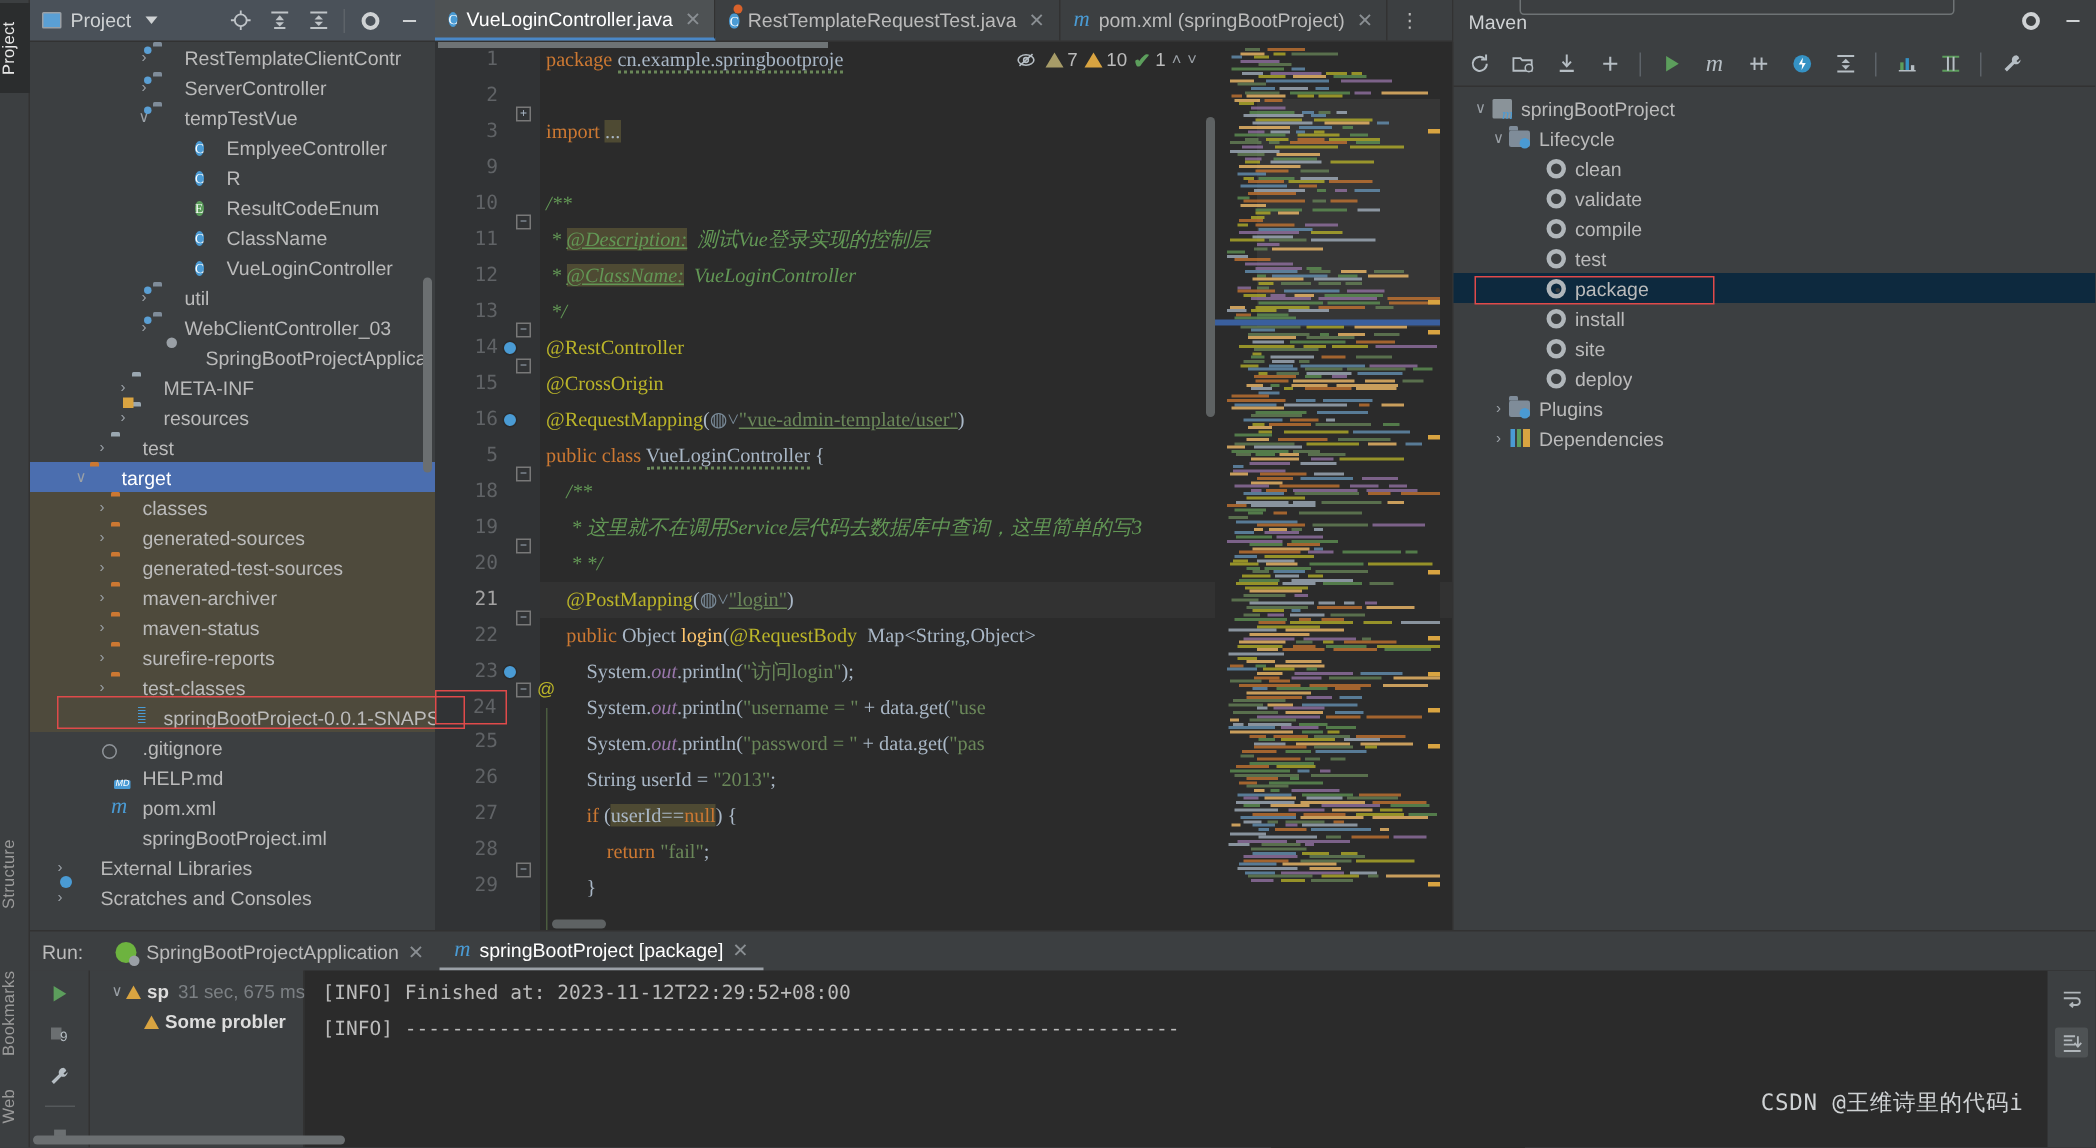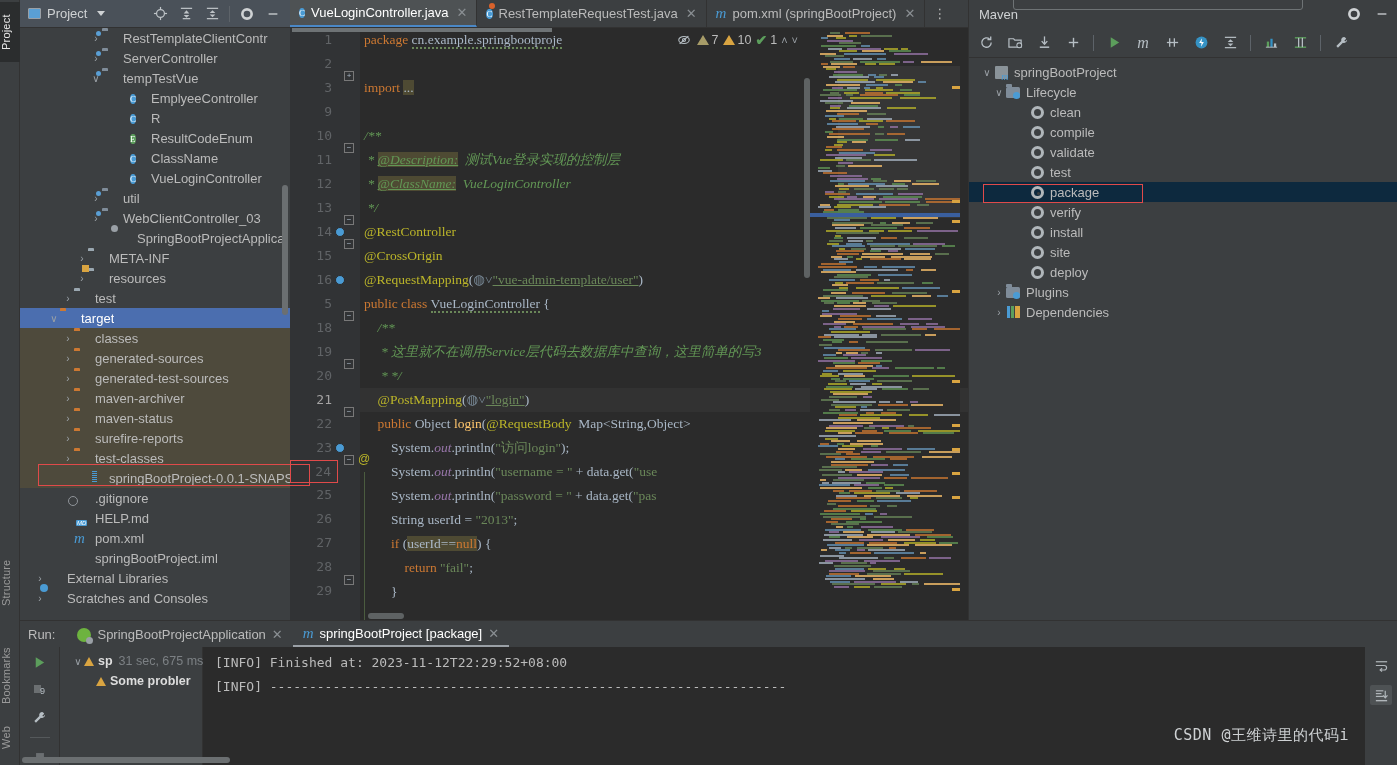--- a/index.html
+++ b/index.html
@@ -1269,53 +1269,45 @@
             <span class="gear"></span>
           </span>
           <span class="lbl">clean</span>
         </div>
         <div class="mrow">
           <span style="width:48px;flex:0 0 48px"></span>
           <span class="arrow empty">›</span>
           <span class="mico">
             <span class="gear"></span>
           </span>
-          <span class="lbl">compile</span>
+          <span class="lbl">validate</span>
         </div>
         <div class="mrow">
           <span style="width:48px;flex:0 0 48px"></span>
           <span class="arrow empty">›</span>
           <span class="mico">
             <span class="gear"></span>
           </span>
-          <span class="lbl">validate</span>
+          <span class="lbl">compile</span>
         </div>
         <div class="mrow">
           <span style="width:48px;flex:0 0 48px"></span>
           <span class="arrow empty">›</span>
           <span class="mico">
             <span class="gear"></span>
           </span>
           <span class="lbl">test</span>
         </div>
         <div class="mrow sel">
           <span style="width:48px;flex:0 0 48px"></span>
           <span class="arrow empty">›</span>
           <span class="mico">
             <span class="gear"></span>
           </span>
           <span class="lbl">package</span>
-        </div>
-        <div class="mrow">
-          <span style="width:48px;flex:0 0 48px"></span>
-          <span class="arrow empty">›</span>
-          <span class="mico">
-            <span class="gear"></span>
-          </span>
-          <span class="lbl">verify</span>
         </div>
         <div class="mrow">
           <span style="width:48px;flex:0 0 48px"></span>
           <span class="arrow empty">›</span>
           <span class="mico">
             <span class="gear"></span>
           </span>
           <span class="lbl">install</span>
         </div>
         <div class="mrow">

